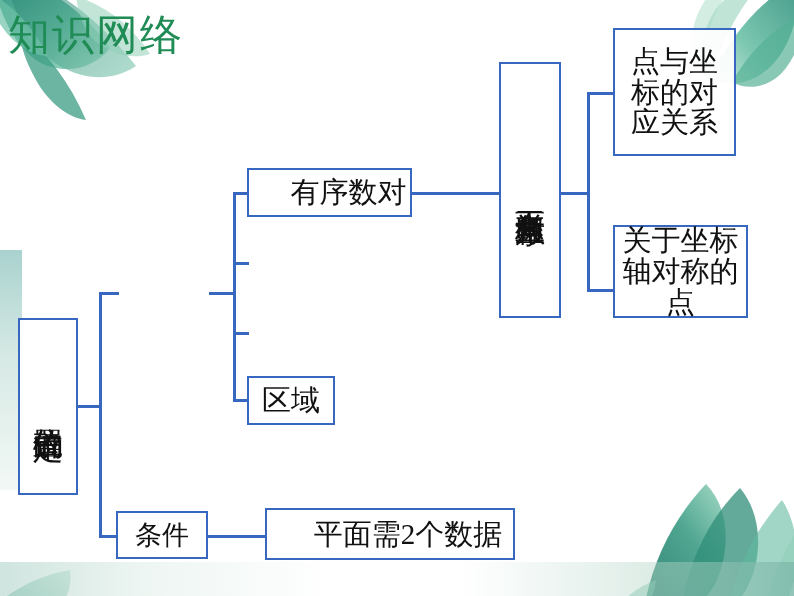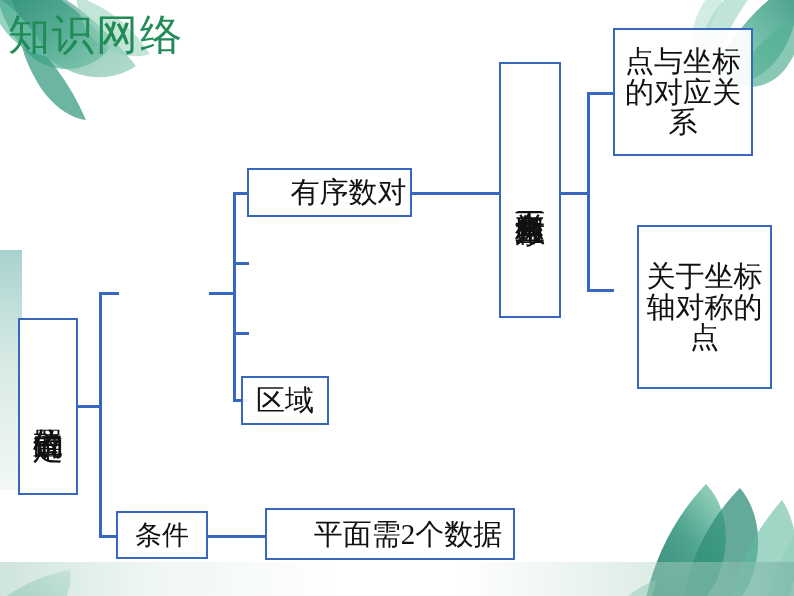--- a/index.html
+++ b/index.html
@@ -221,24 +221,24 @@
 
     <div class="node vertical" style="left:18px; top:318px; width:60px; height:177px; font-size:30px;">位置的确定</div>
 
 
     <div class="node" style="left:116px; top:511px; width:92px; height:48px; font-size:27px;font-family:Liberation Serif, serif;">条件</div>
 
     <div class="node" style="left:247px; top:168px; width:165px; height:49px; font-size:29px;padding-left:38px;">有序数对</div>
 
 
 
-    <div class="node" style="left:241px; top:376px; width:88px; height:49px; font-size:29px;">区域</div>
+    <div class="node" style="left:247px; top:376px; width:88px; height:49px; font-size:29px;">区域</div>
 
     <div class="node vertical" style="left:499px; top:62px; width:62px; height:256px; font-size:30px;">平面直角坐标系</div>
 
-    <div class="node" style="left:613px; top:28px; width:140px; height:128px; font-size:29px; padding:0 6px;">点与坐标的对应关系</div>
-
-    <div class="node" style="left:613px; top:225px; width:135px; height:164px; font-size:29px; padding:0 4px;margin-left:24px;">关于坐标轴对称的点</div>
+    <div class="node" style="left:613px; top:28px; width:123px; height:128px; font-size:29px; padding:0 6px;">点与坐标的对应关系</div>
+
+    <div class="node" style="left:613px; top:225px; width:135px; height:93px; font-size:29px; padding:0 4px;">关于坐标轴对称的点</div>
 
     <div class="node" style="left:265px; top:508px; width:250px; height:52px; font-size:29px;padding-left:36px;">平面需2个数据</div>
 
   </div>
 </div>
 
 </body></html>

